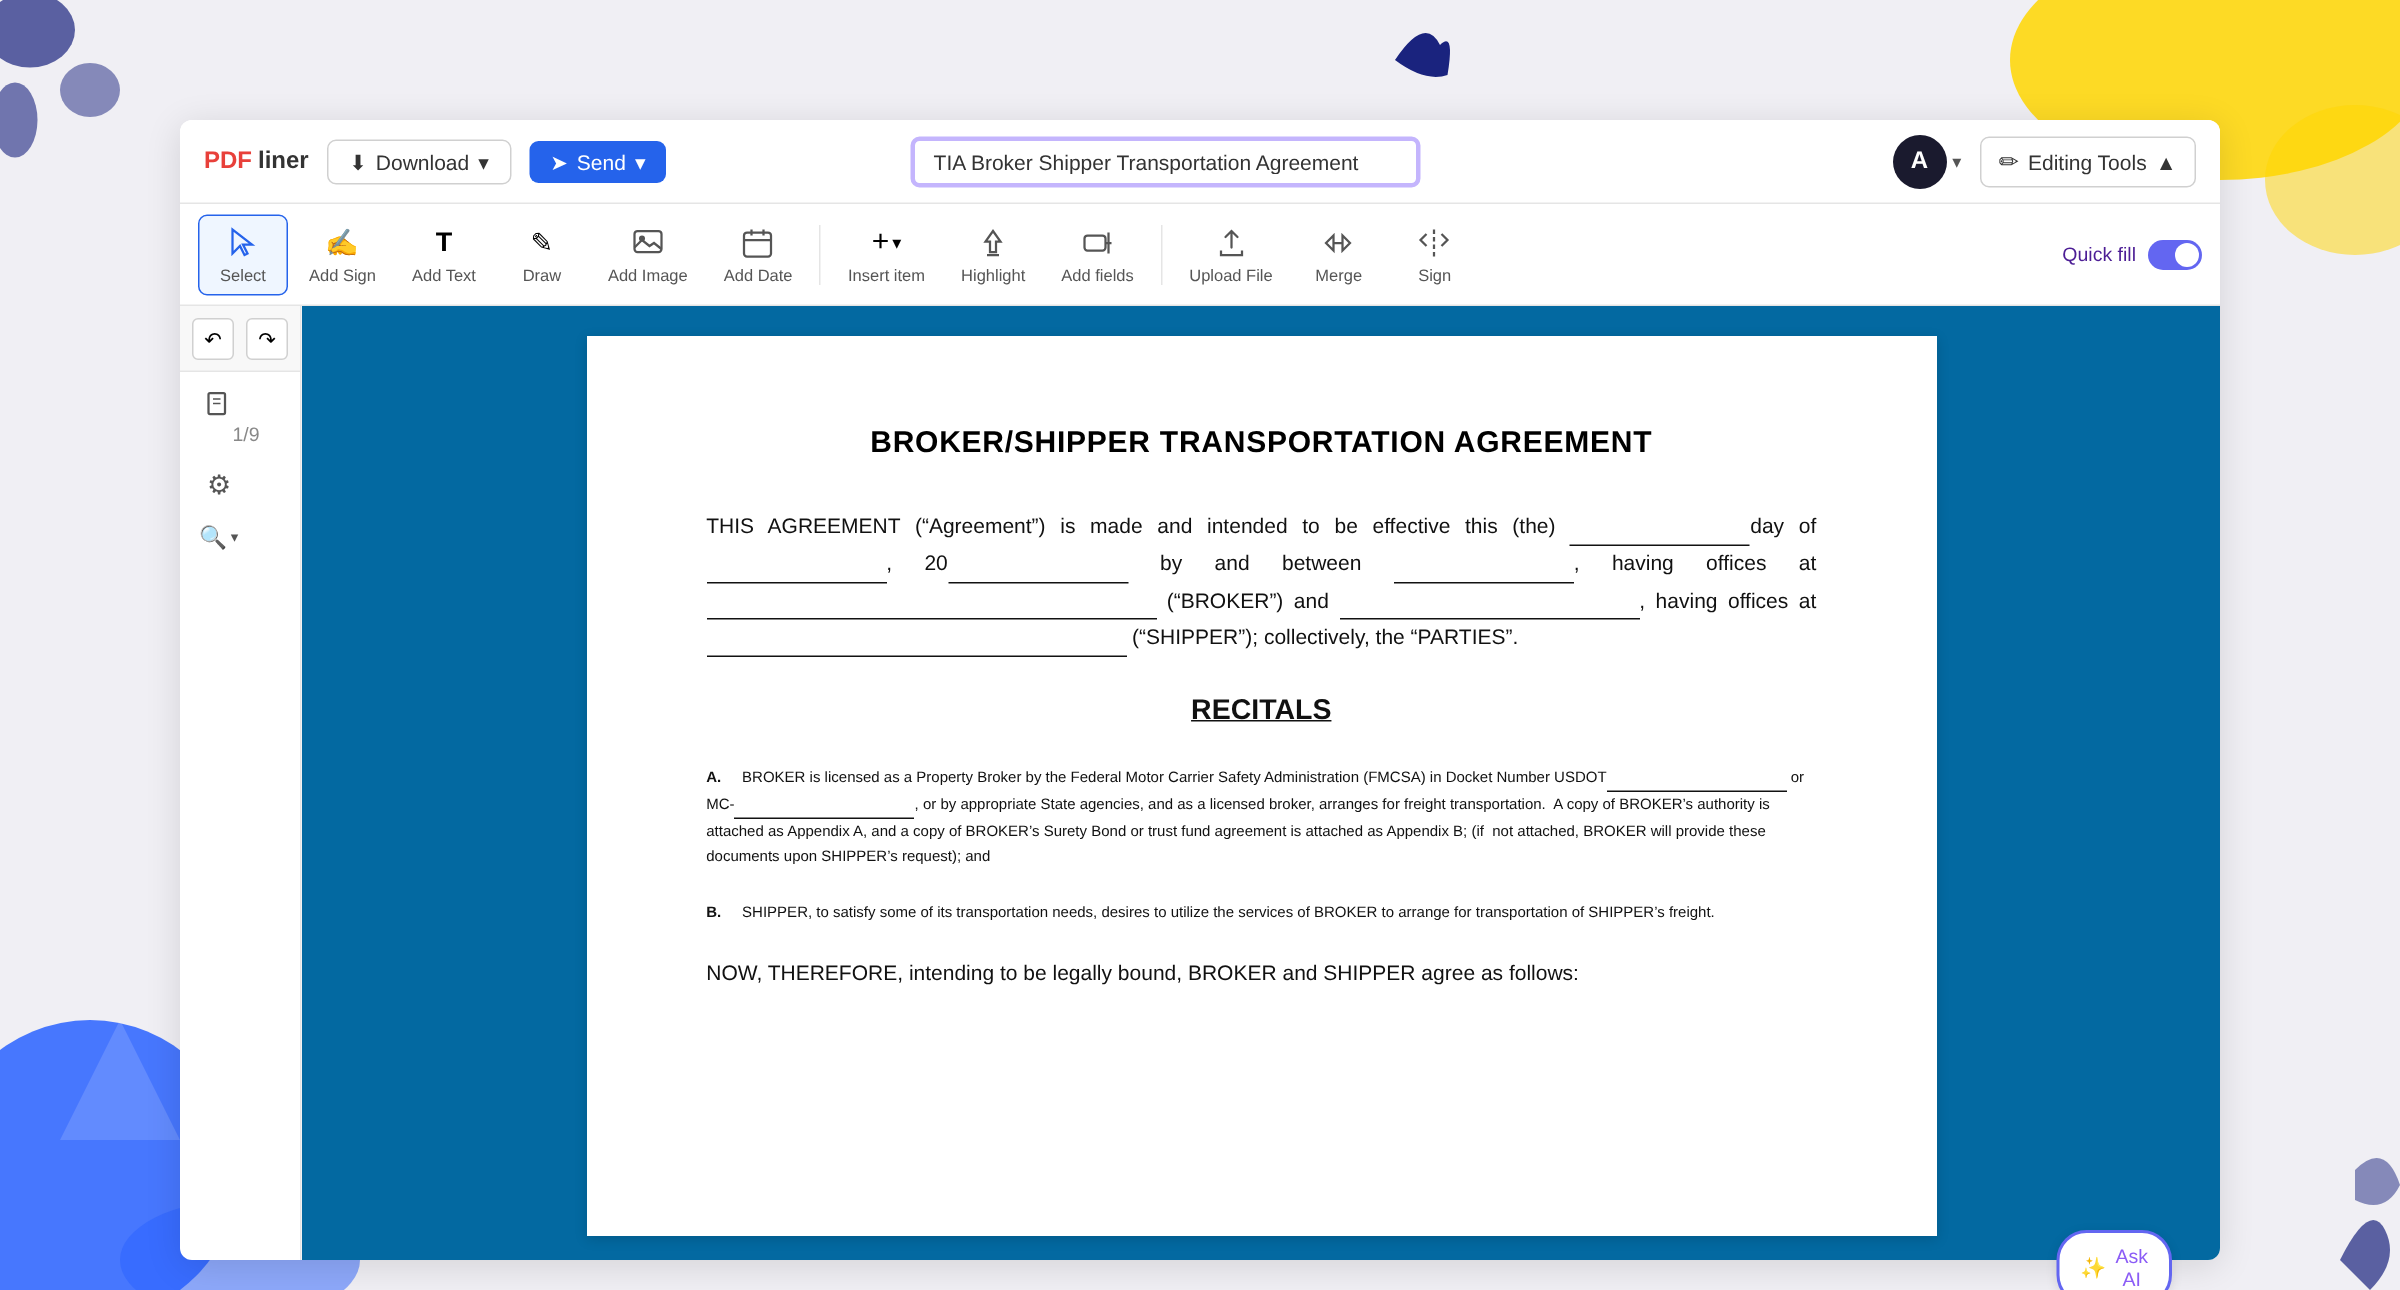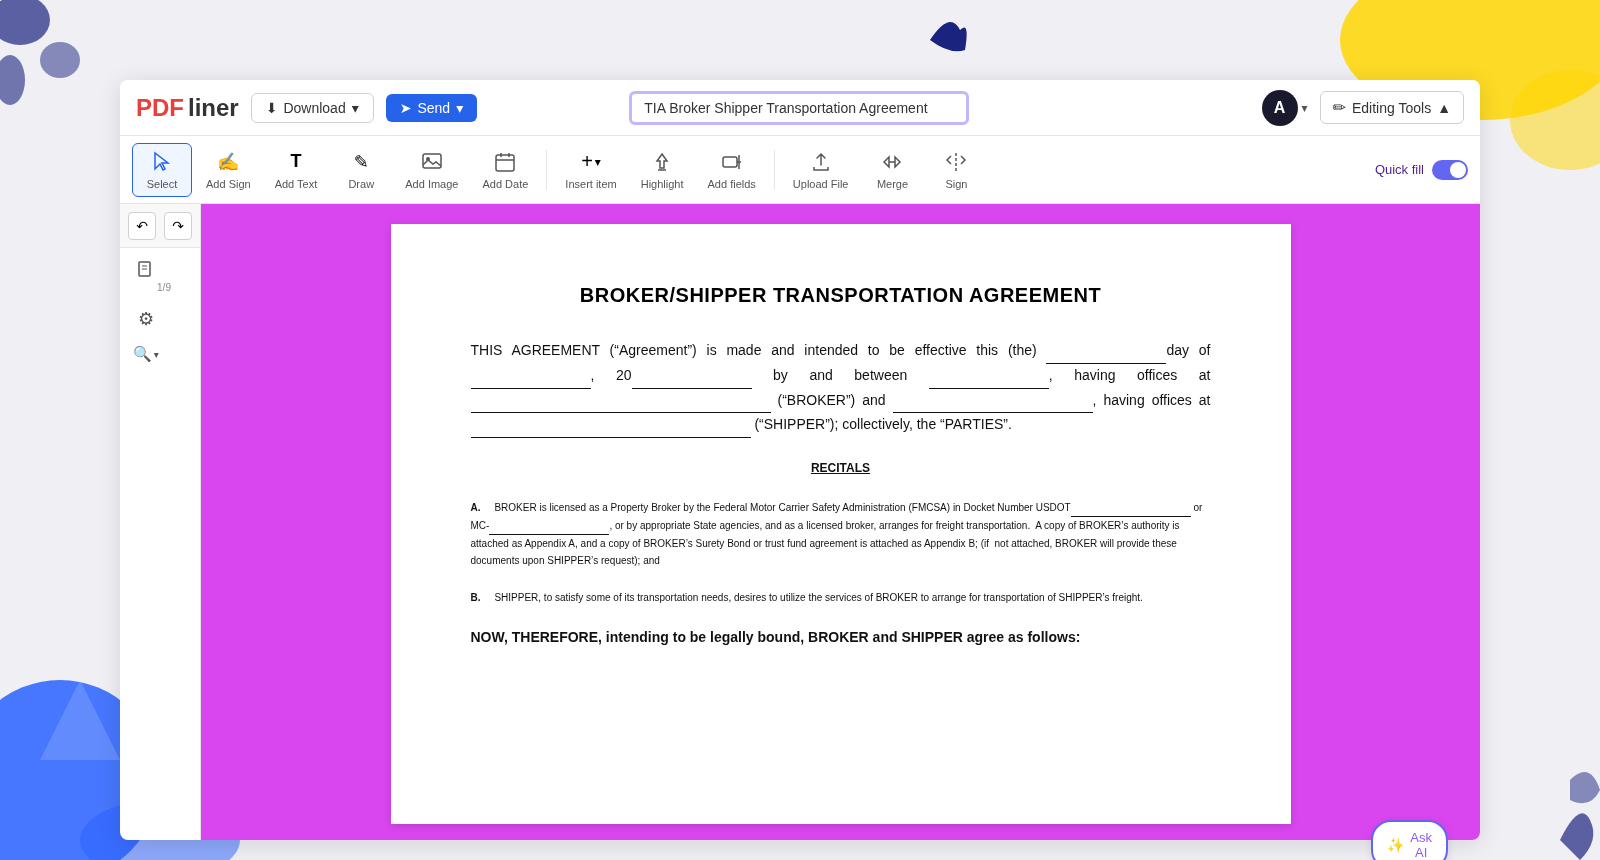--- a/index.html
+++ b/index.html
@@ -67,21 +67,21 @@
       border-bottom: 1px solid #e5e5e5;
       gap: 12px;
       flex-shrink: 0;
     }
 
     .logo {
       display: flex;
       align-items: flex-end;
       gap: 4px;
       font-weight: 700;
-      font-size: 24px;
+      font-size: 16px;
     }
     .logo-pdf { color: #e8403a; }
     .logo-liner { color: #333; }
 
     .header-btn {
       display: flex;
       align-items: center;
       gap: 6px;
       padding: 6px 14px;
       border-radius: 6px;
@@ -249,21 +249,21 @@
       padding: 4px 6px;
       border-radius: 4px;
       border: none;
       background: transparent;
     }
 
     
     .document-area {
       flex: 1;
       overflow-y: auto;
-      background: #d946ef;
+      background: #0369a1;
       display: flex;
       flex-direction: column;
       align-items: center;
       padding: 20px;
     }
 
     .document-page {
       background: #fff;
       width: 100%;
       max-width: 900px;
@@ -292,21 +292,21 @@
     }
 
     .doc-underline {
       display: inline-block;
       border-bottom: 1px solid #111;
       min-width: 120px;
     }
 
     .doc-section-title {
       text-align: center;
-      font-size: 12px;
+      font-size: 19px;
       font-weight: 700;
       text-decoration: underline;
       margin-bottom: 20px;
     }
 
     .doc-recital {
       margin-bottom: 20px;
       font-size: 10px;
       line-height: 1.7;
     }
@@ -569,21 +569,21 @@
         </button>
       </div>
 
       <div class="sidebar-icons">
         <button class="sidebar-icon-btn" style="flex-direction:column;height:auto;gap:2px;padding:4px;">
           <svg width="20" height="20" viewBox="0 0 20 20">
             <rect x="3" y="2" width="11" height="14" rx="1" fill="none" stroke="#555" stroke-width="1.5"></rect>
             <line x1="6" y1="6" x2="11" y2="6" stroke="#555" stroke-width="1"></line>
             <line x1="6" y1="9" x2="11" y2="9" stroke="#555" stroke-width="1"></line>
           </svg>
-          <span style="font-size:10px;color:#888;margin-left:36px;">1/9</span>
+          <span style="font-size:13px;color:#888;margin-left:36px;">1/9</span>
         </button>
 
         <button class="sidebar-icon-btn">
           <span style="font-size:18px;">⚙</span>
         </button>
 
         <button class="zoom-control">
           <span style="font-size:15px;">🔍</span>
           <span style="font-size:10px;">▾</span>
         </button>
@@ -605,21 +605,21 @@
           <div class="doc-recital">
             <strong>A.</strong>&nbsp;&nbsp;&nbsp;&nbsp;
             <span>BROKER is licensed as a Property Broker by the Federal Motor Carrier Safety Administration (FMCSA) in Docket Number USDOT<span class="doc-underline">&nbsp;&nbsp;&nbsp;&nbsp;&nbsp;&nbsp;&nbsp;&nbsp;&nbsp;&nbsp;</span> or MC-<span class="doc-underline">&nbsp;&nbsp;&nbsp;&nbsp;&nbsp;&nbsp;&nbsp;&nbsp;&nbsp;</span>, or by appropriate State agencies, and as a licensed broker, arranges for freight transportation.&nbsp; A copy of BROKER’s authority is attached as Appendix A, and a copy of BROKER’s Surety Bond or trust fund agreement is attached as Appendix B; (if&nbsp; not attached, BROKER will provide these documents upon SHIPPER’s request); and</span>
           </div>
 
           <div class="doc-recital">
             <strong>B.</strong>&nbsp;&nbsp;&nbsp;&nbsp;
             <span>SHIPPER, to satisfy some of its transportation needs, desires to utilize the services of BROKER to arrange for transportation of SHIPPER’s freight.</span>
           </div>
 
-          <p style="margin-top:8px;font-weight:bold;">
+          <p style="margin-top:8px;">
             NOW, THEREFORE, intending to be legally bound, BROKER and SHIPPER agree as follows:
           </p>
         </div>
       </div>
     </div>
 
   </div>
 
 </div>
 

